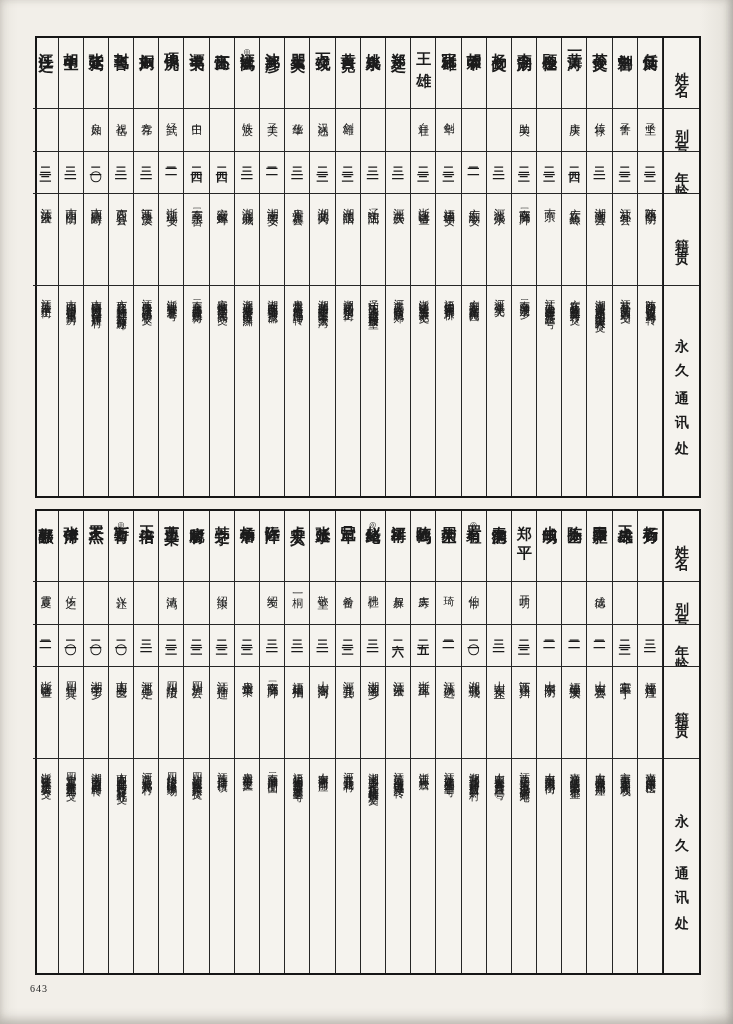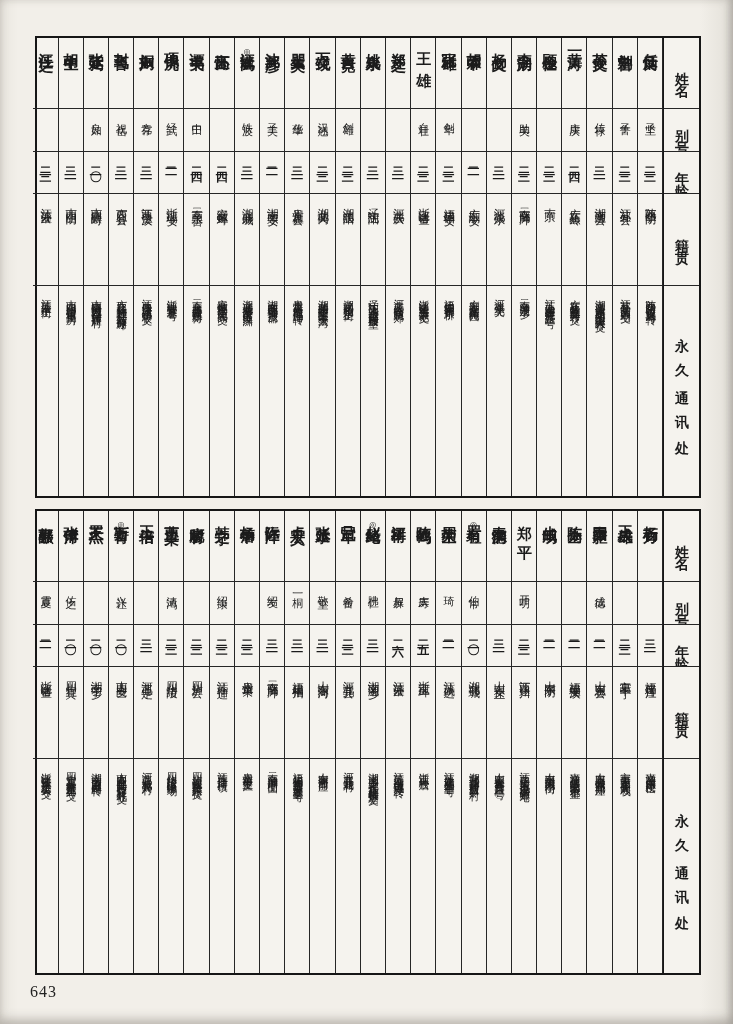--- a/index.html
+++ b/index.html
@@ -48,21 +48,21 @@
   .t-age{font-size:12px;letter-spacing:4px;margin-top:3px;font-weight:bold;}
   .t-native{font-size:11.5px;letter-spacing:2px;margin-top:2px;}
   .t-addr{font-size:10.5px;letter-spacing:1.5px;margin-top:2px;}
   .mark{font-size:8px;margin-top:2px;line-height:1;}
   .hcell{justify-content:center;padding-top:0;}
   .hlabel{font-size:14px;font-weight:bold;}
   .ls-wide{letter-spacing:12px;}
   .ls-addr{letter-spacing:26px;font-size:14px;}
   #page-number{
     position:absolute;left:30px;top:983px;
-    font-size:16px;letter-spacing:1px;color:#222;
+    font-size:10px;letter-spacing:1px;color:#222;
     font-family:"Liberation Serif","DejaVu Serif",serif;
   }
 </style>
 </head>
 <body>
 
 <div id="page">
   <div id="table-top" class="reg-table">
       <div class="col header-col">
         <div class="cell hcell c-name">

